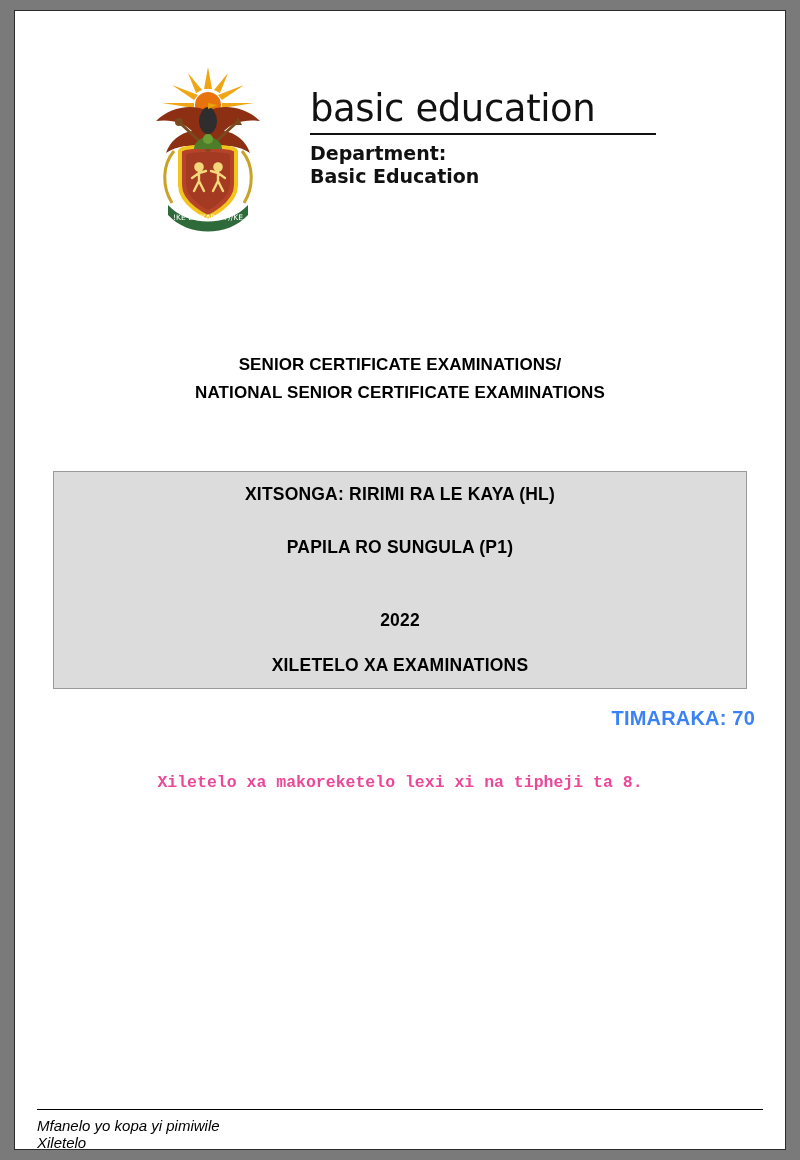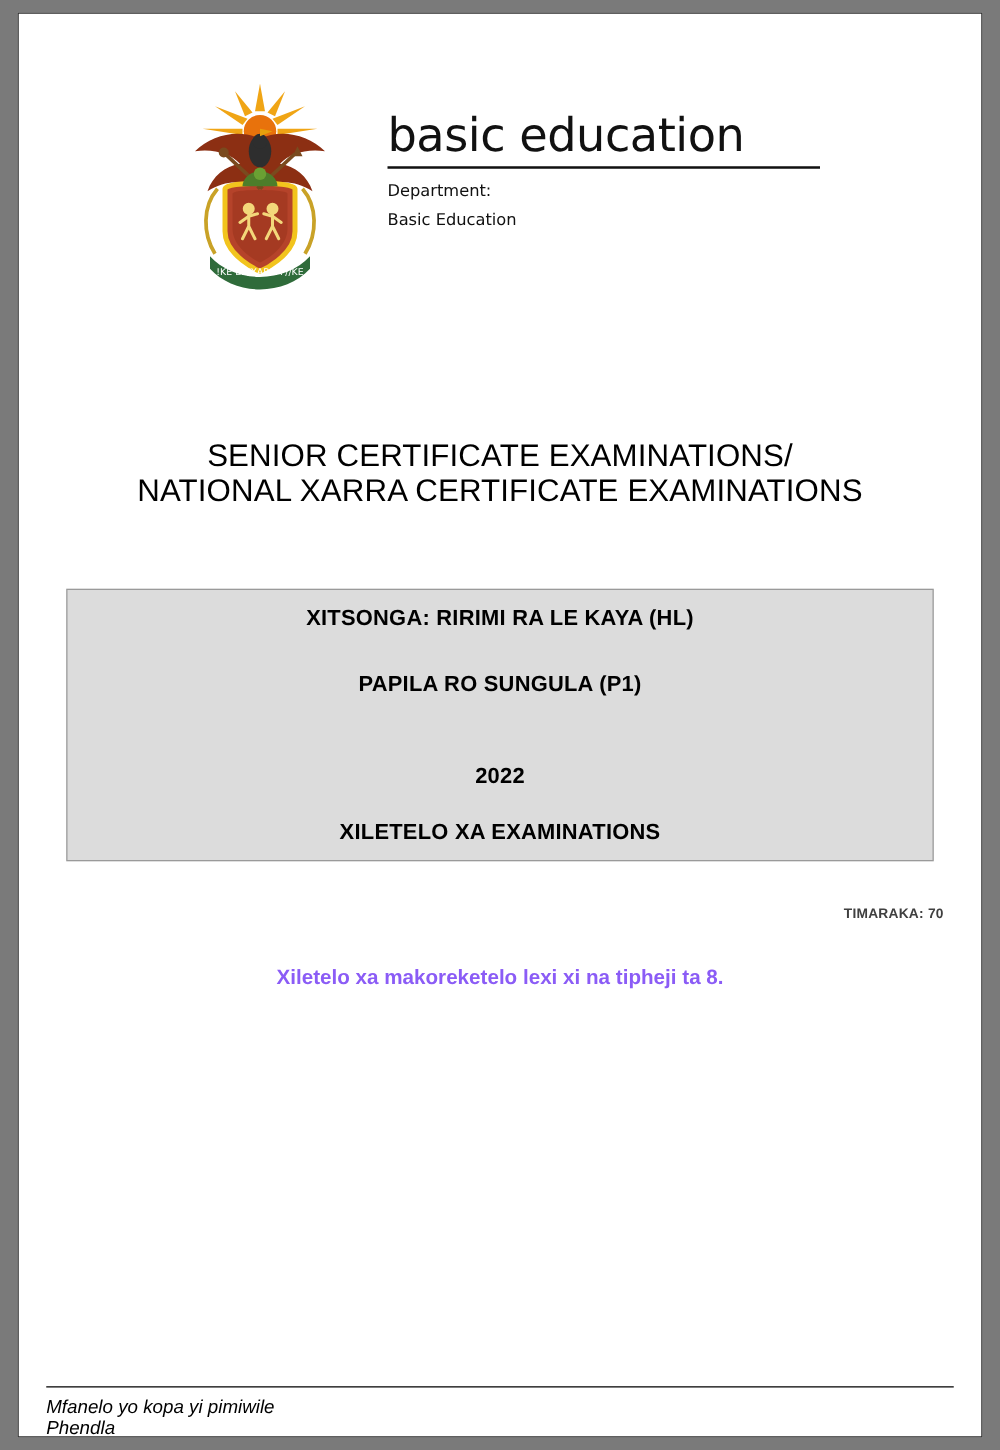--- a/index.html
+++ b/index.html
@@ -61,39 +61,40 @@
     letter-spacing: -0.4px;
   }
   .dept-rule {
     width: 346px;
     height: 2px;
     background: #111;
     margin-top: 4px;
     margin-bottom: 7px;
   }
   .dept-line {
-    font-size: 13px;
+    font-size: 19px;
     line-height: 23px;
     color: #111;
     font-family: "DejaVu Sans", sans-serif;
+    font-weight: bold;
   }
   .dept-line.bold {
     font-weight: bold;
     font-size: 19.5px;
   }
 
   
   .exam-heading {
     position: absolute;
     top: 340px;
     left: 0;
     width: 100%;
     text-align: center;
-    font-weight: normal;
-    font-size: 25px;
+    font-weight: bold;
+    font-size: 17px;
     line-height: 28px;
     color: #000;
     letter-spacing: 0.1px;
   }
 
   
   .title-box {
     position: absolute;
     left: 38px;
     top: 460px;
@@ -115,37 +116,38 @@
     letter-spacing: 0.2px;
   }
   .tb-1 { margin-bottom: 32px; }
   .tb-2 { margin-bottom: 52px; }
   .tb-3 { margin-bottom: 24px; }
 
   
   .marks {
     position: absolute;
     right: 30px;
-    top: 714px;
-    font-weight: bold;
-    font-size: 11px;
-    color: #404040;
+    top: 696px;
+    font-weight: bold;
+    font-size: 20px;
+    color: #3b82f6;
     letter-spacing: 0.2px;
   }
 
   
   .pages-note {
     position: absolute;
     left: 0;
     top: 762px;
     width: 100%;
     text-align: center;
     font-weight: bold;
     font-size: 16.5px;
-    color: #8b5cf6;
+    color: #ec4899;
+    font-family: Liberation Mono, monospace;
   }
 
   
   .footer-rule {
     position: absolute;
     left: 22px;
     top: 1098px;
     width: 726px;
     height: 1px;
     background: #000;
@@ -225,34 +227,34 @@
       <div class="dept-block">
         <div class="dept-title">basic education</div>
         <div class="dept-rule"></div>
         <div class="dept-line">Department:</div>
         <div class="dept-line">Basic Education</div>
       </div>
     </div>
 
     <div class="exam-heading">
       <div>SENIOR CERTIFICATE EXAMINATIONS/</div>
-      <div>NATIONAL XARRA CERTIFICATE EXAMINATIONS</div>
+      <div>NATIONAL SENIOR CERTIFICATE EXAMINATIONS</div>
     </div>
 
     <div class="title-box">
       <div class="tb-1">XITSONGA: RIRIMI RA LE KAYA (HL)</div>
       <div class="tb-2">PAPILA RO SUNGULA (P1)</div>
       <div class="tb-3">2022</div>
       <div>XILETELO XA EXAMINATIONS</div>
     </div>
 
     <div class="marks">TIMARAKA: 70</div>
 
     <div class="pages-note">Xiletelo xa makoreketelo lexi xi na tipheji ta 8.</div>
 
     <div class="footer-rule"></div>
     <div class="footer">
       <div>Mfanelo yo kopa yi pimiwile</div>
-      <div>Phendla</div>
+      <div>Xiletelo</div>
     </div>
 
   </div>
 </div>
 
 </body></html>

